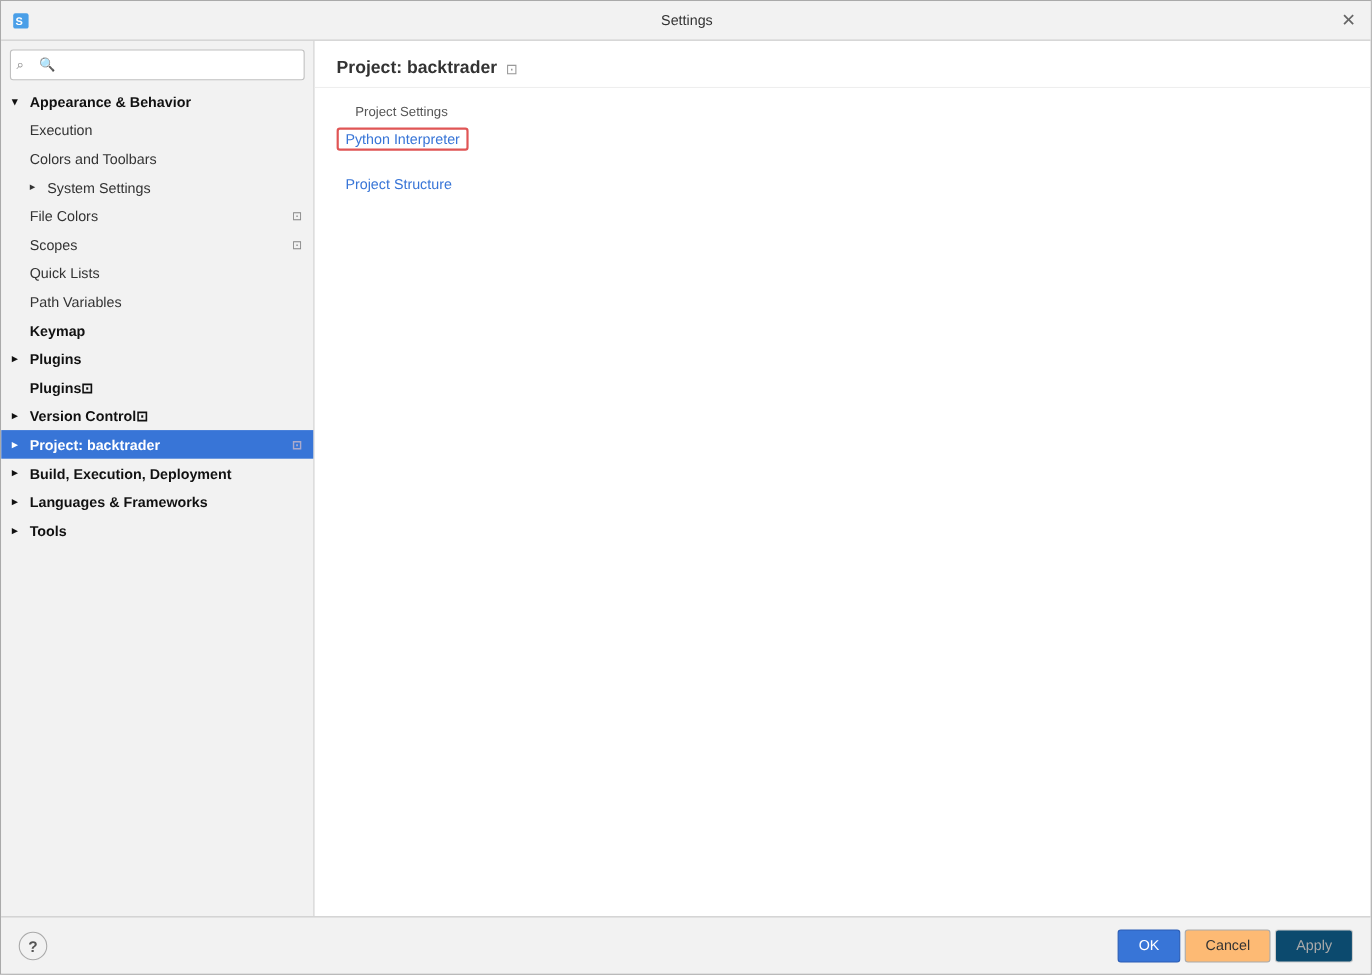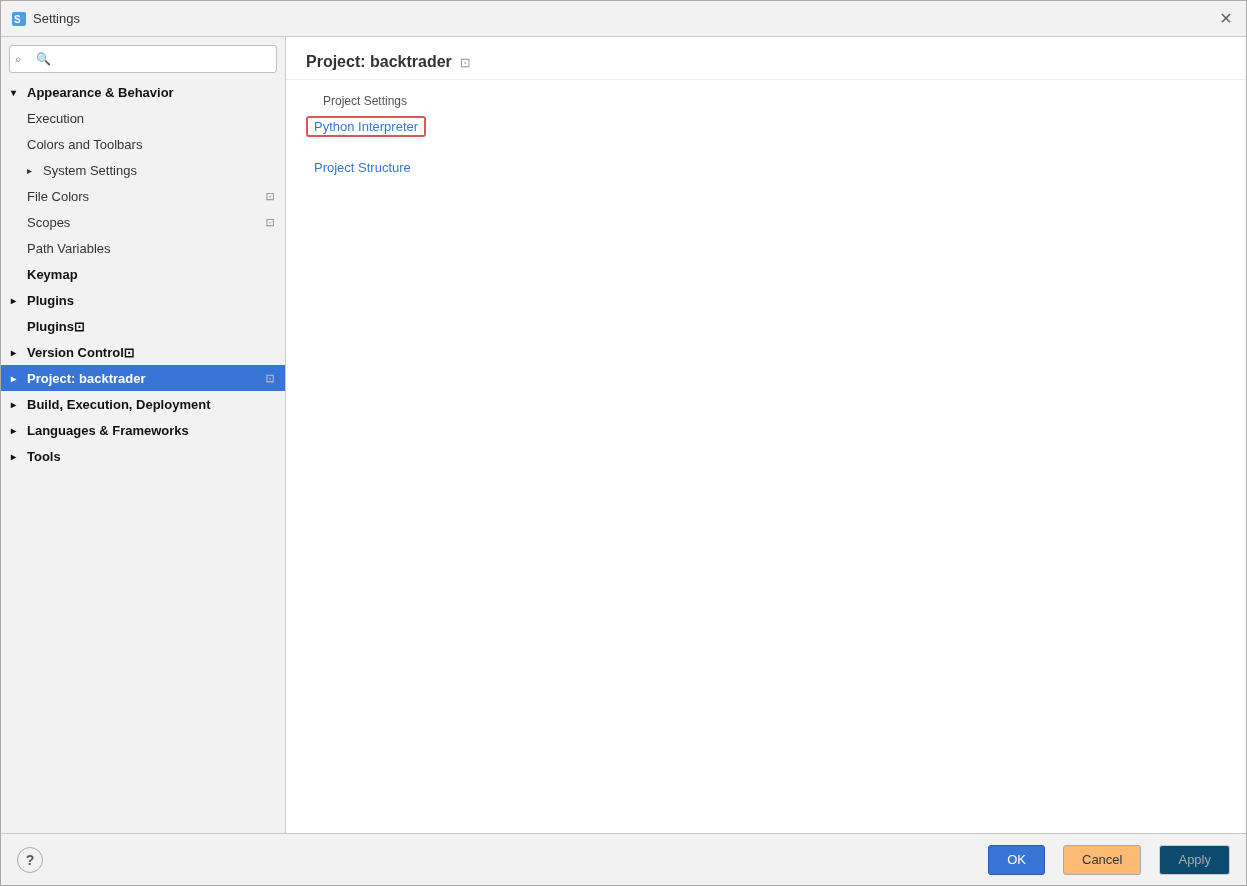--- a/index.html
+++ b/index.html
@@ -37,20 +37,21 @@
       margin-right: 6px;
       display: flex;
       align-items: center;
       justify-content: center;
     }
     .title-bar-icon svg { width: 16px; height: 16px; }
     .title-bar-title {
       font-size: 13px;
       color: #333;
       flex: 1;
+      text-align: center;
     }
     .title-bar-close {
       width: 20px;
       height: 20px;
       display: flex;
       align-items: center;
       justify-content: center;
       cursor: pointer;
       color: #666;
       font-size: 16px;
@@ -209,21 +210,21 @@
       align-items: center;
       justify-content: center;
       cursor: pointer;
       color: #555;
       font-size: 14px;
       font-weight: bold;
     }
     .footer-buttons {
       margin-left: auto;
       display: flex;
-      gap: 18px;
+      gap: 4px;
     }
     .btn {
       height: 30px;
       padding: 0 18px;
       border-radius: 3px;
       font-size: 13px;
       cursor: pointer;
       border: 1px solid transparent;
       display: flex;
       align-items: center;
@@ -287,20 +288,23 @@
           <span class="chevron">▸</span>
           <span>System Settings</span>
         </div>
         <div class="nav-item nav-child">
           <span>File Colors</span>
           <span class="external-icon">⊡</span>
         </div>
         <div class="nav-item nav-child">
           <span>Scopes</span>
           <span class="external-icon">⊡</span>
+        </div>
+        <div class="nav-item nav-child">
+          <span>Quick Lists</span>
         </div>
         <div class="nav-item nav-child">
           <span>Path Variables</span>
         </div>
 
         <div class="nav-section-header">
           <span class="chevron" style="visibility:hidden;">▸</span>
           <span>Keymap</span>
         </div>
 

